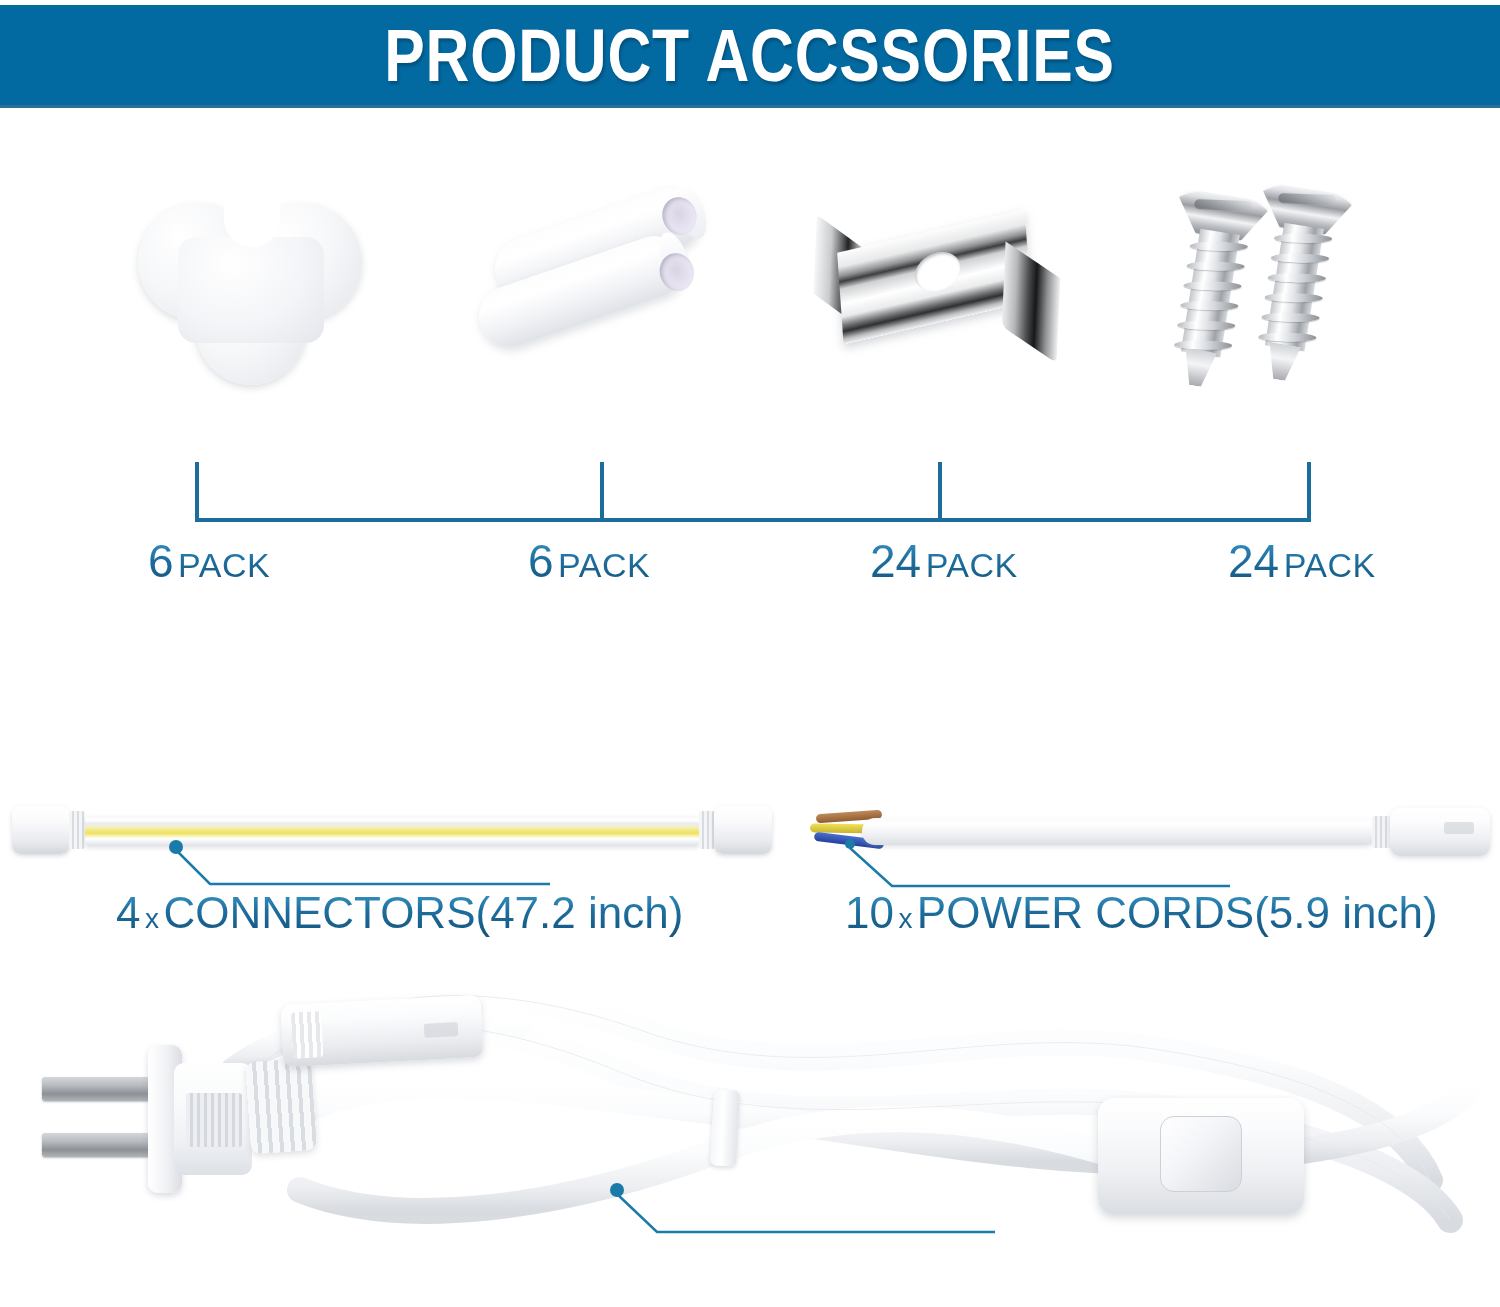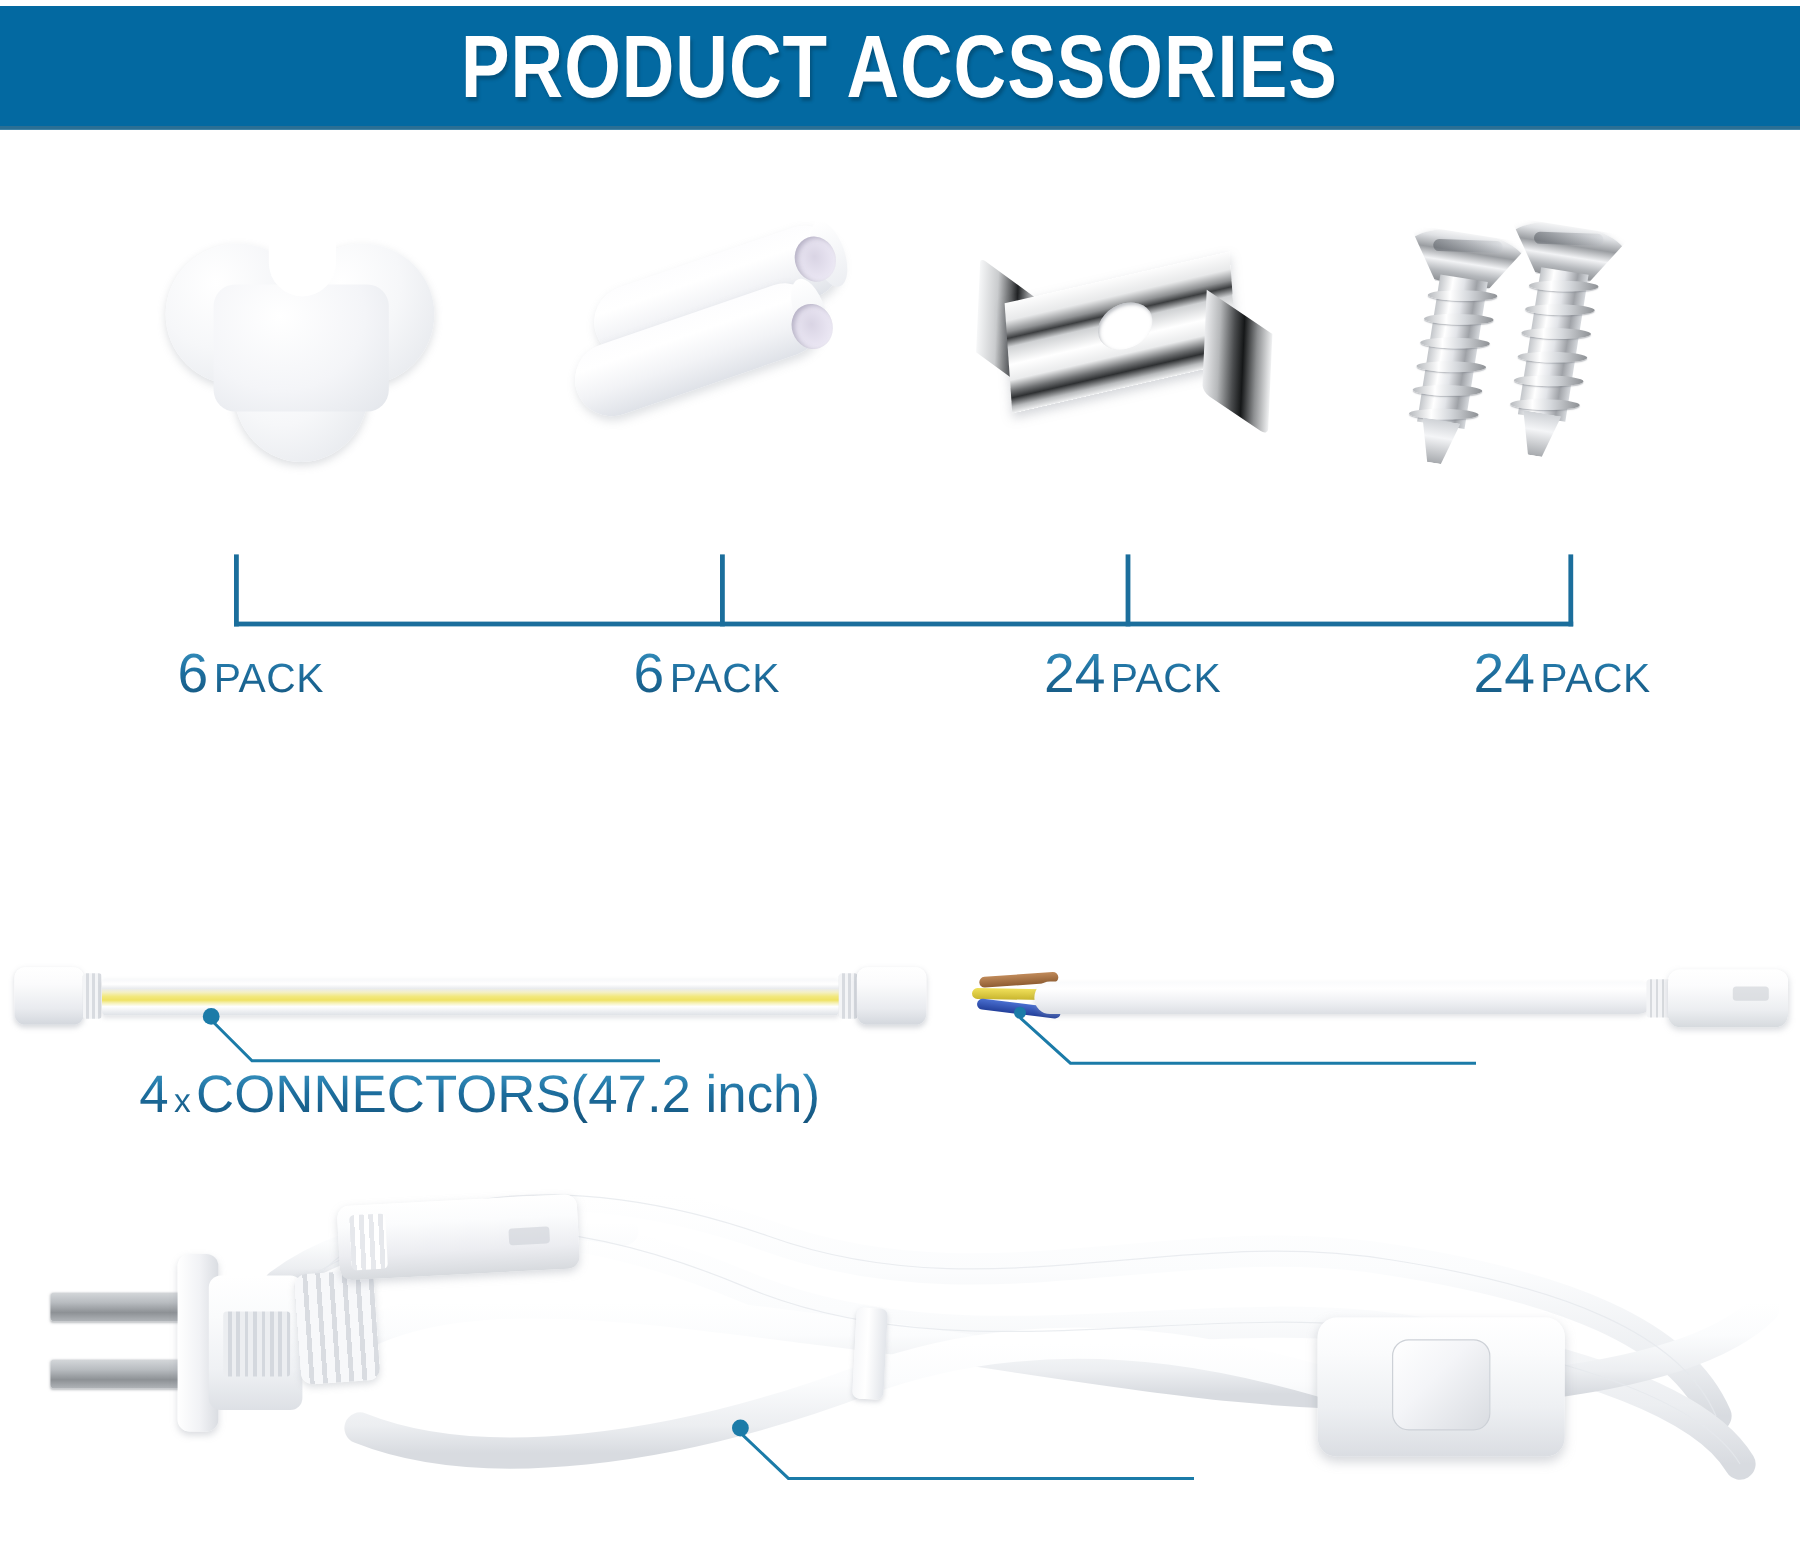--- a/index.html
+++ b/index.html
@@ -455,20 +455,23 @@
 
   <svg class="leader" style="left:830px; top:840px; width:420px; height:60px;">
     <circle class="leader-dot" cx="20" cy="4" r="5"></circle>
     <path class="leader-line" d="M20,8 L62,46 L400,46"></path>
   </svg>
 
   <div class="caption cap-conn">
     <span class="num">4</span><span>&nbsp;</span><span class="mult">x</span><span>&nbsp;</span><span class="txt">CONNECTORS(47.2 inch)</span>
   </div>
 
+  <div class="caption cap-cord">
+    <span class="num">10</span><span>&nbsp;</span><span class="mult">x</span><span>&nbsp;</span><span class="txt">POWER CORDS(5.9 inch)</span>
+  </div>
 
   <div class="cable-area">
     <svg class="cable-svg" width="1500" height="290">
       <defs>
         <linearGradient id="cblg" x1="0" y1="0" x2="0" y2="1">
           <stop offset="0%" stop-color="#ffffff"></stop>
           <stop offset="35%" stop-color="#fbfcfd"></stop>
           <stop offset="75%" stop-color="#eceef1"></stop>
           <stop offset="100%" stop-color="#d8dbe0"></stop>
         </linearGradient>

